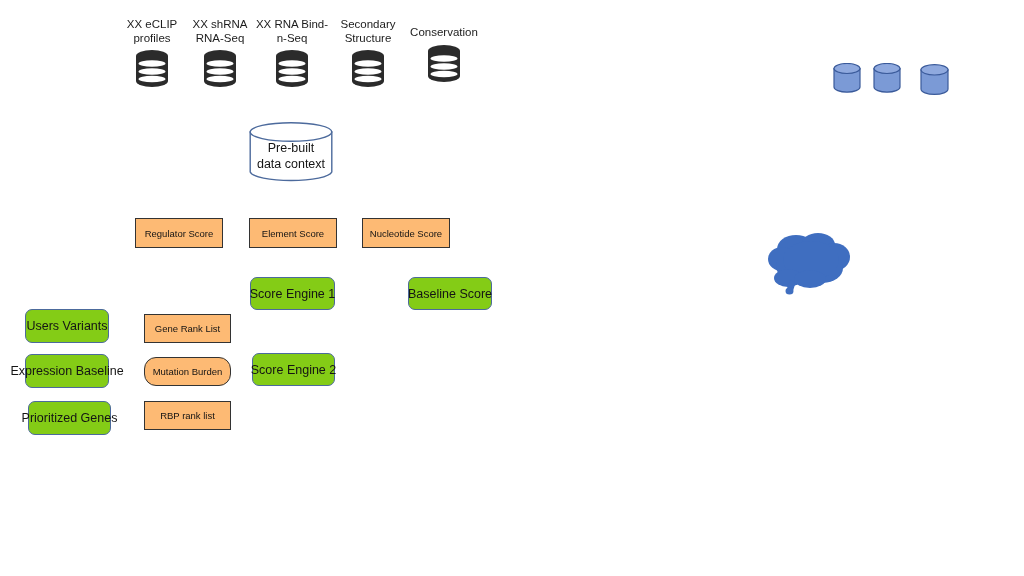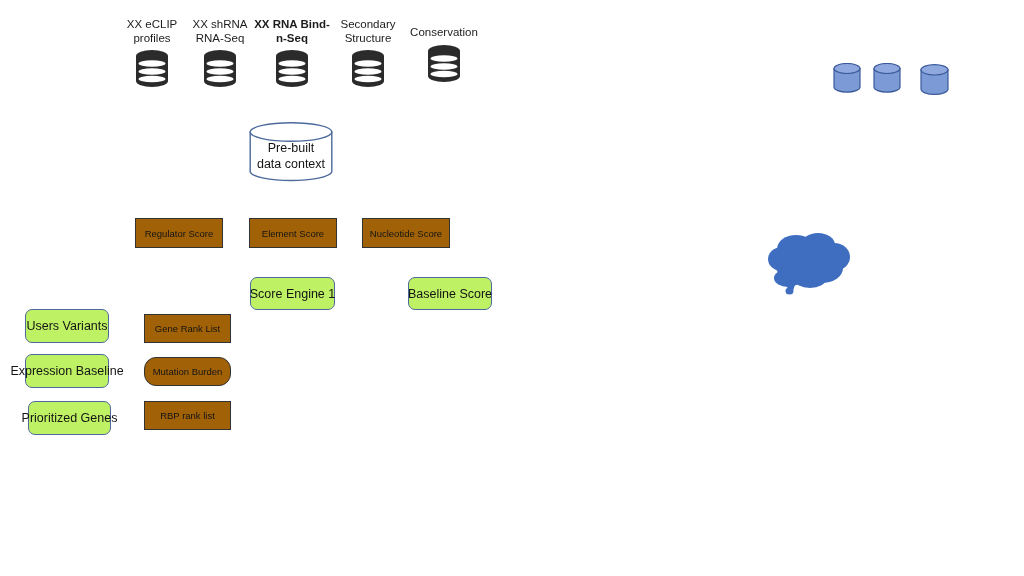--- a/index.html
+++ b/index.html
@@ -39,21 +39,21 @@
     margin-top: 4px;
     display: block;
   }
   .src-icon svg { display: block; margin: 0 auto; }
 
   
   .rbox {
     position: absolute;
     border: 1.4px solid #4c6a9c;
     border-radius: 7px;
-    background: #bef264;
+    background: #84cc16;
     display: flex;
     align-items: center;
     justify-content: center;
     box-sizing: border-box;
   }
   .rbox span {
     font-size: 12.5px;
     color: #141414;
     white-space: nowrap;
   }
@@ -61,21 +61,21 @@
   
   .rbox.overflow span {
     position: relative;
     display: inline-block;
   }
 
   
   .sbox {
     position: absolute;
     border: 1.4px solid #333333;
-    background: #a16207;
+    background: #fdba74;
     display: flex;
     align-items: center;
     justify-content: center;
     box-sizing: border-box;
   }
   .sbox span {
     font-size: 9.5px;
     color: #141414;
     white-space: nowrap;
   }
@@ -144,21 +144,21 @@
         <ellipse cx="17" cy="7" rx="16" ry="6" fill="#2b2b2b"></ellipse>
         <rect x="1" y="7" width="32" height="25" fill="#2b2b2b"></rect>
         <ellipse cx="17" cy="32" rx="16" ry="6" fill="#2b2b2b"></ellipse>
         <ellipse cx="17" cy="14.5" rx="13.5" ry="3.2" fill="#ffffff"></ellipse>
         <ellipse cx="17" cy="22.5" rx="13.5" ry="3.2" fill="#ffffff"></ellipse>
         <ellipse cx="17" cy="30" rx="13.5" ry="3.2" fill="#ffffff"></ellipse>
       </svg>
     </div>
   </div>
 
-  <div class="src" style="left:244px; top:18px;font-weight:bold;">
+  <div class="src" style="left:244px; top:18px;">
     <div class="src-label">XX RNA Bind-
 n-Seq</div>
     <div class="src-icon">
       <svg width="34" height="40" viewBox="0 0 34 40">
         <ellipse cx="17" cy="7" rx="16" ry="6" fill="#2b2b2b"></ellipse>
         <rect x="1" y="7" width="32" height="25" fill="#2b2b2b"></rect>
         <ellipse cx="17" cy="32" rx="16" ry="6" fill="#2b2b2b"></ellipse>
         <ellipse cx="17" cy="14.5" rx="13.5" ry="3.2" fill="#ffffff"></ellipse>
         <ellipse cx="17" cy="22.5" rx="13.5" ry="3.2" fill="#ffffff"></ellipse>
         <ellipse cx="17" cy="30" rx="13.5" ry="3.2" fill="#ffffff"></ellipse>
@@ -211,20 +211,23 @@
   </div>
   <div class="sbox" style="left:249px; top:218px; width:88px; height:30px;">
     <span>Element Score</span>
   </div>
   <div class="sbox" style="left:362px; top:218px; width:88px; height:30px;">
     <span>Nucleotide Score</span>
   </div>
 
   <div class="rbox" style="left:250px; top:277px; width:85px; height:33px;">
     <span>Score Engine 1</span>
+  </div>
+  <div class="rbox" style="left:252px; top:353px; width:83px; height:33px;">
+    <span>Score Engine 2</span>
   </div>
   <div class="rbox" style="left:408px; top:277px; width:84px; height:33px;">
     <span>Baseline Score</span>
   </div>
 
   <div class="rbox overflow" style="left:25px; top:309px; width:84px; height:34px;">
     <span>Users Variants</span>
   </div>
   <div class="rbox overflow" style="left:25px; top:354px; width:84px; height:34px;">
     <span>Expression Baseline</span>

